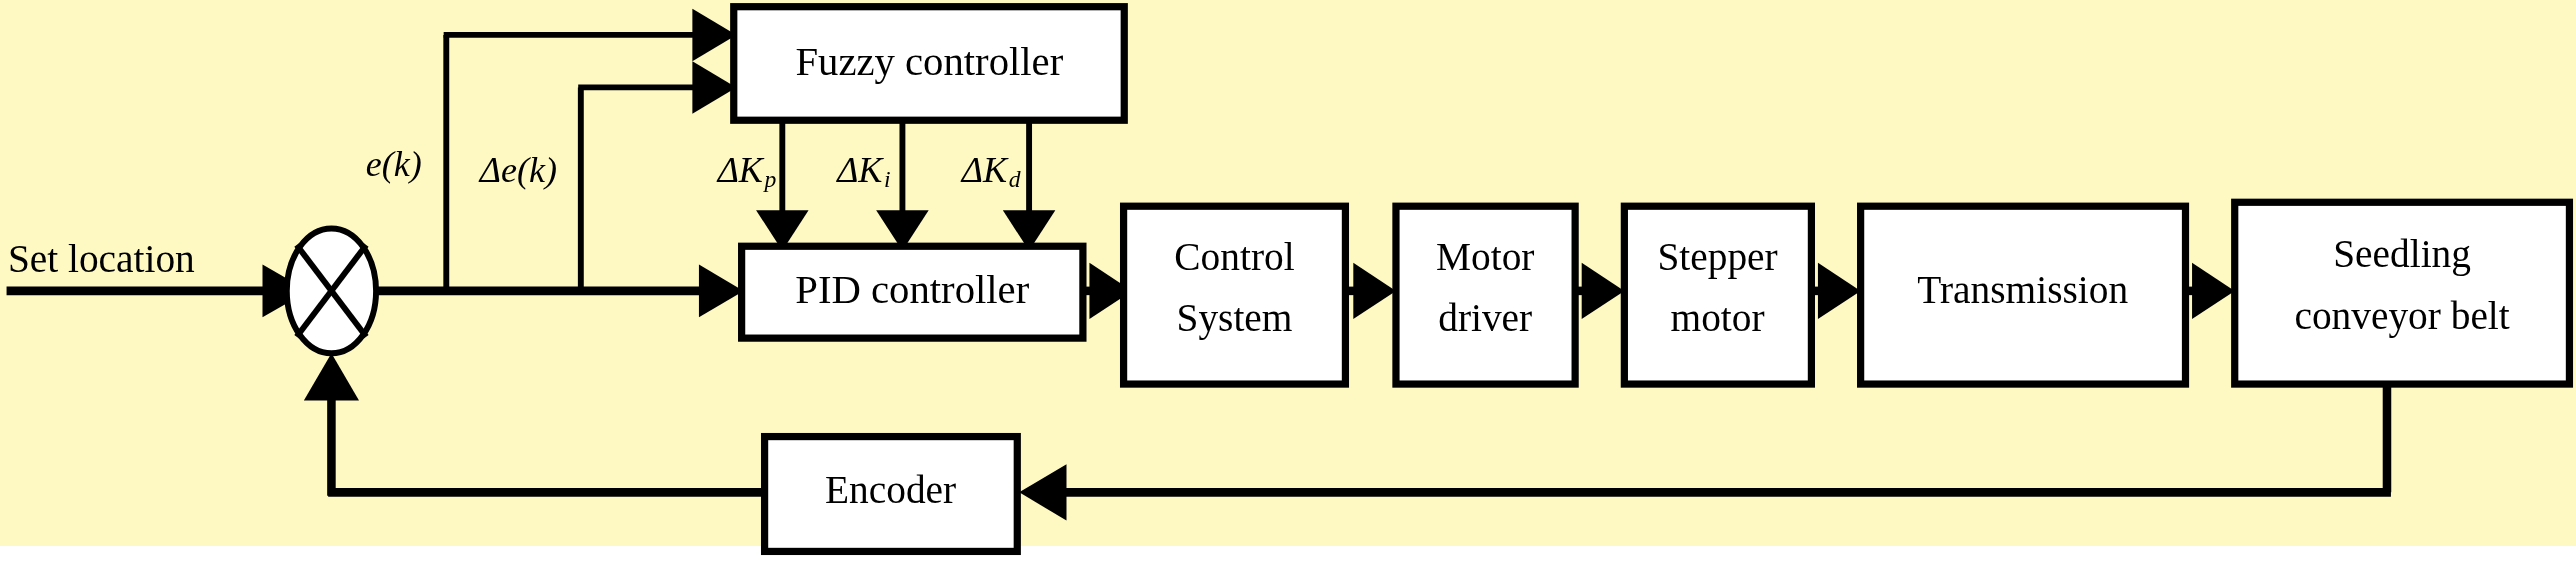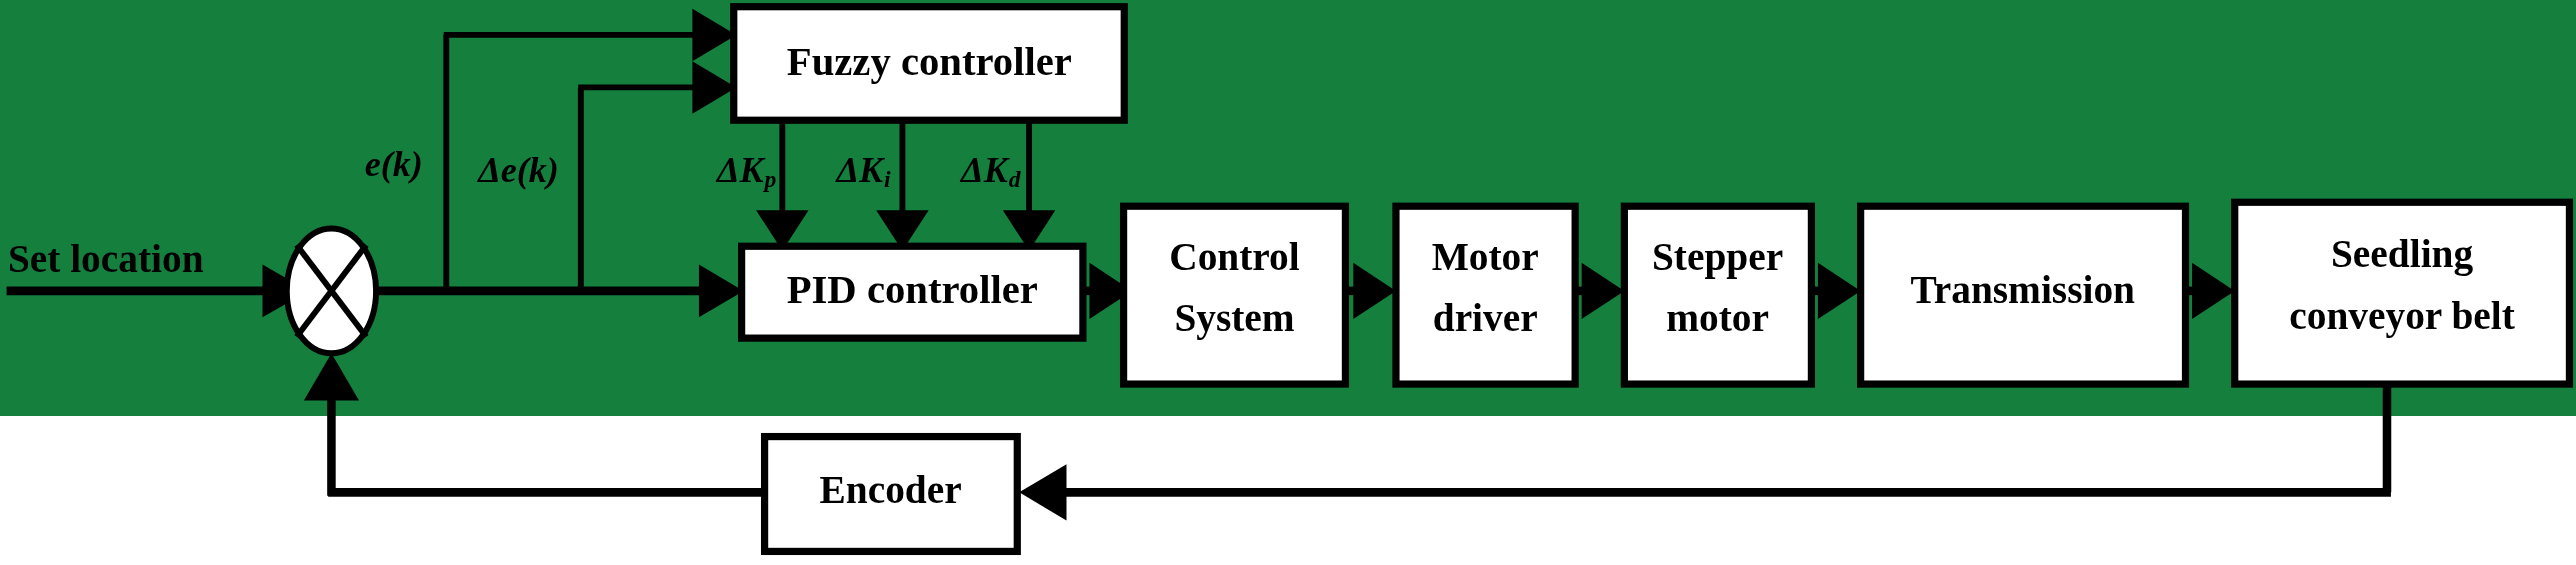--- a/index.html
+++ b/index.html
@@ -10,23 +10,22 @@
   }
   body {
     width: 2576px;
     height: 566px;
     overflow: hidden;
     font-family: "Liberation Serif", "DejaVu Serif", serif;
   }
   #diagram-root {
     position: relative;
     width: 2576px;
-    height: 416px;
-    background: #15803d;
-    font-weight: bold;
+    height: 546px;
+    background: #fef9c3;
   }
   svg#diagram-svg {
     position: absolute;
     top: 0;
     left: 0;
     width: 2576px;
     height: 566px;
     display: block;
   }
   .blk-rect {

